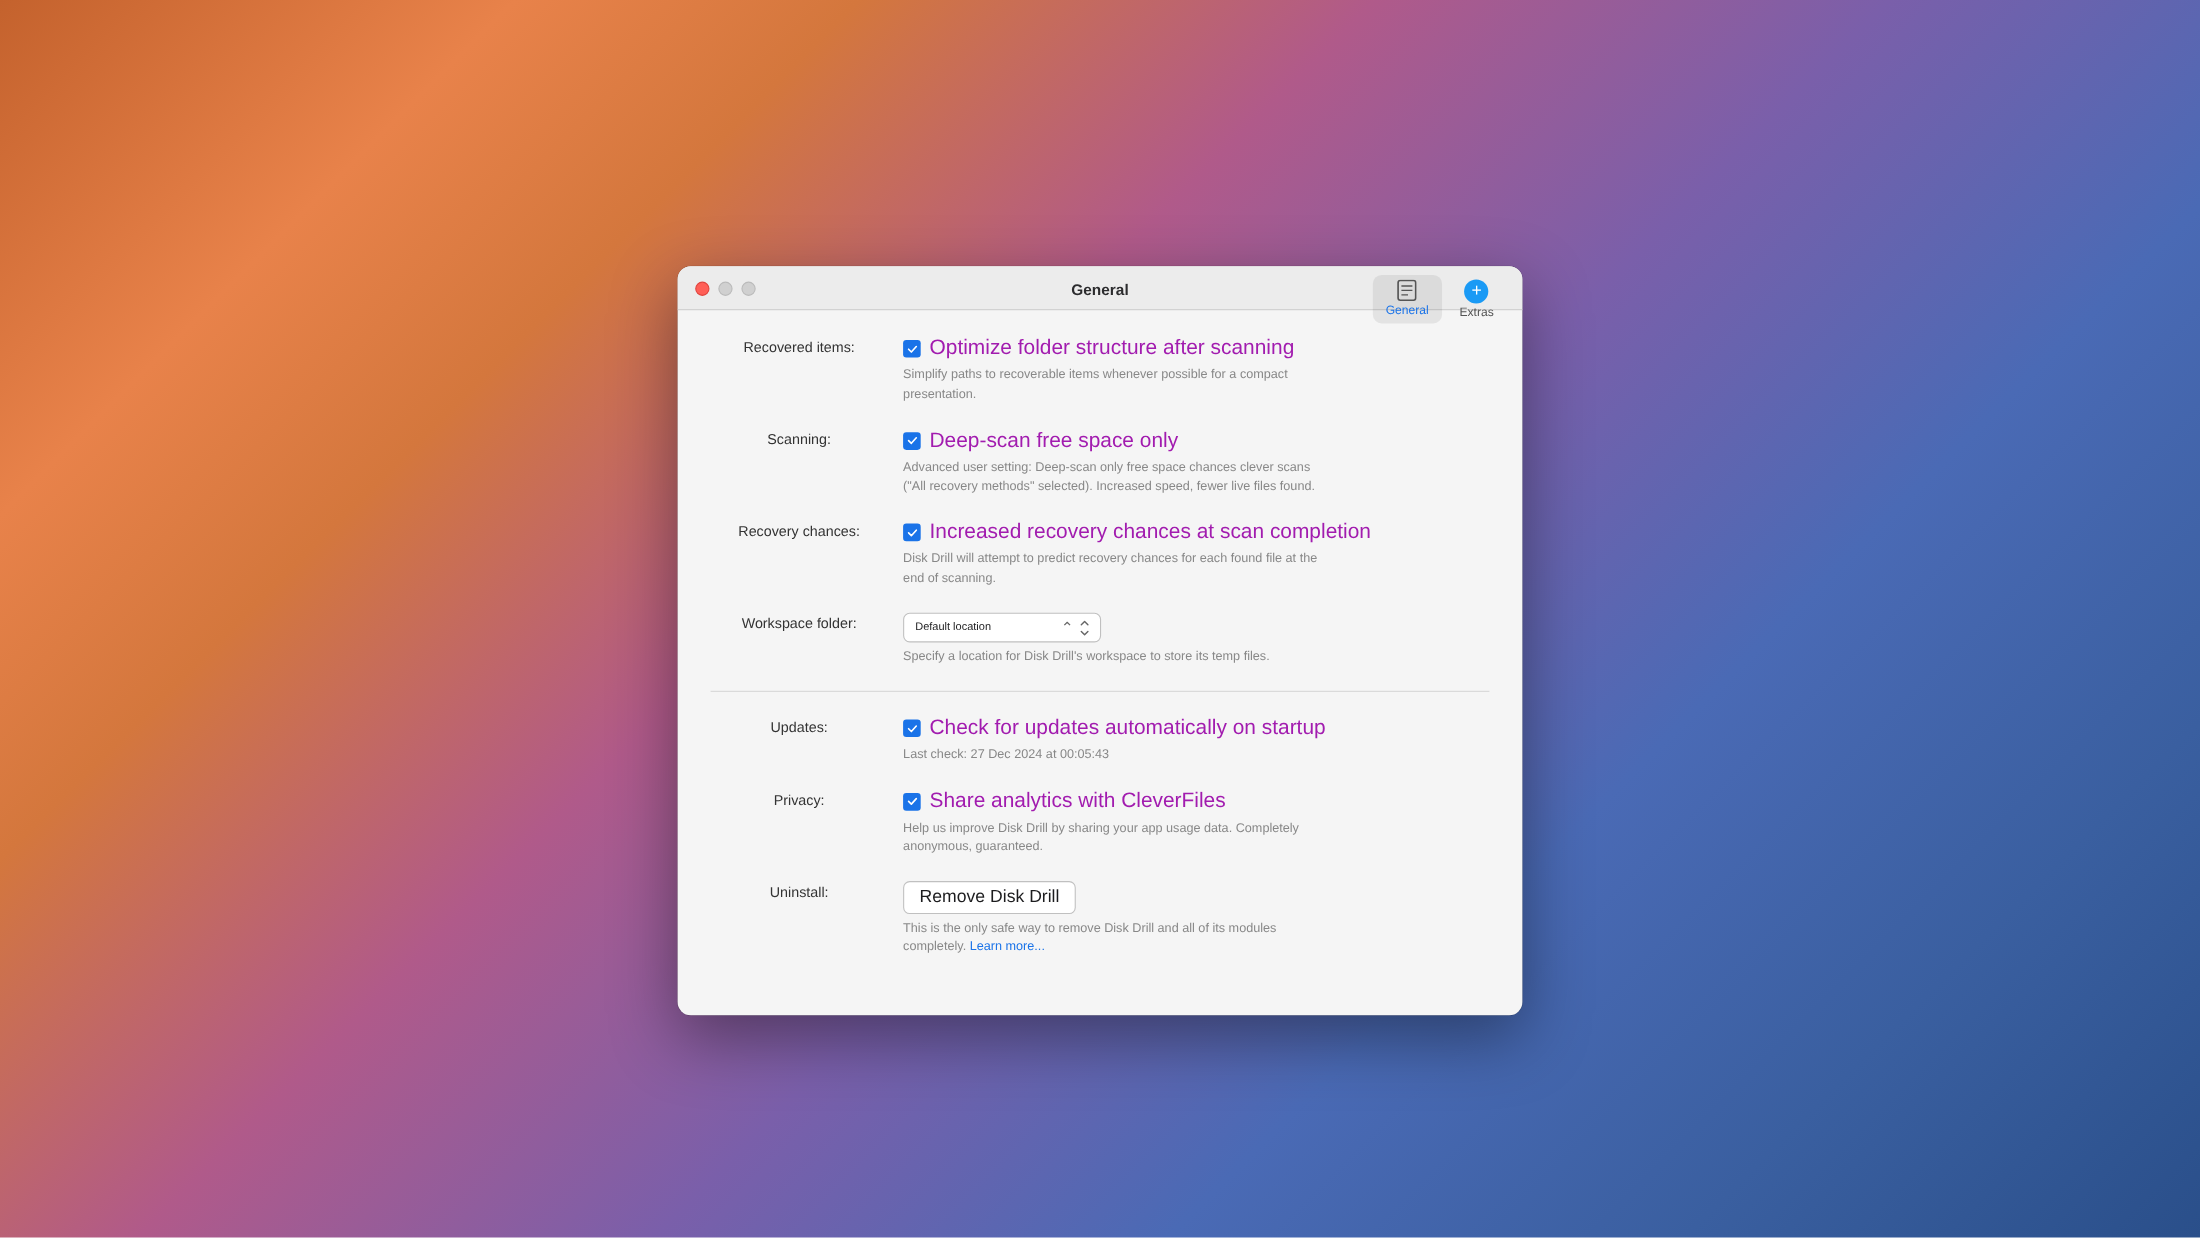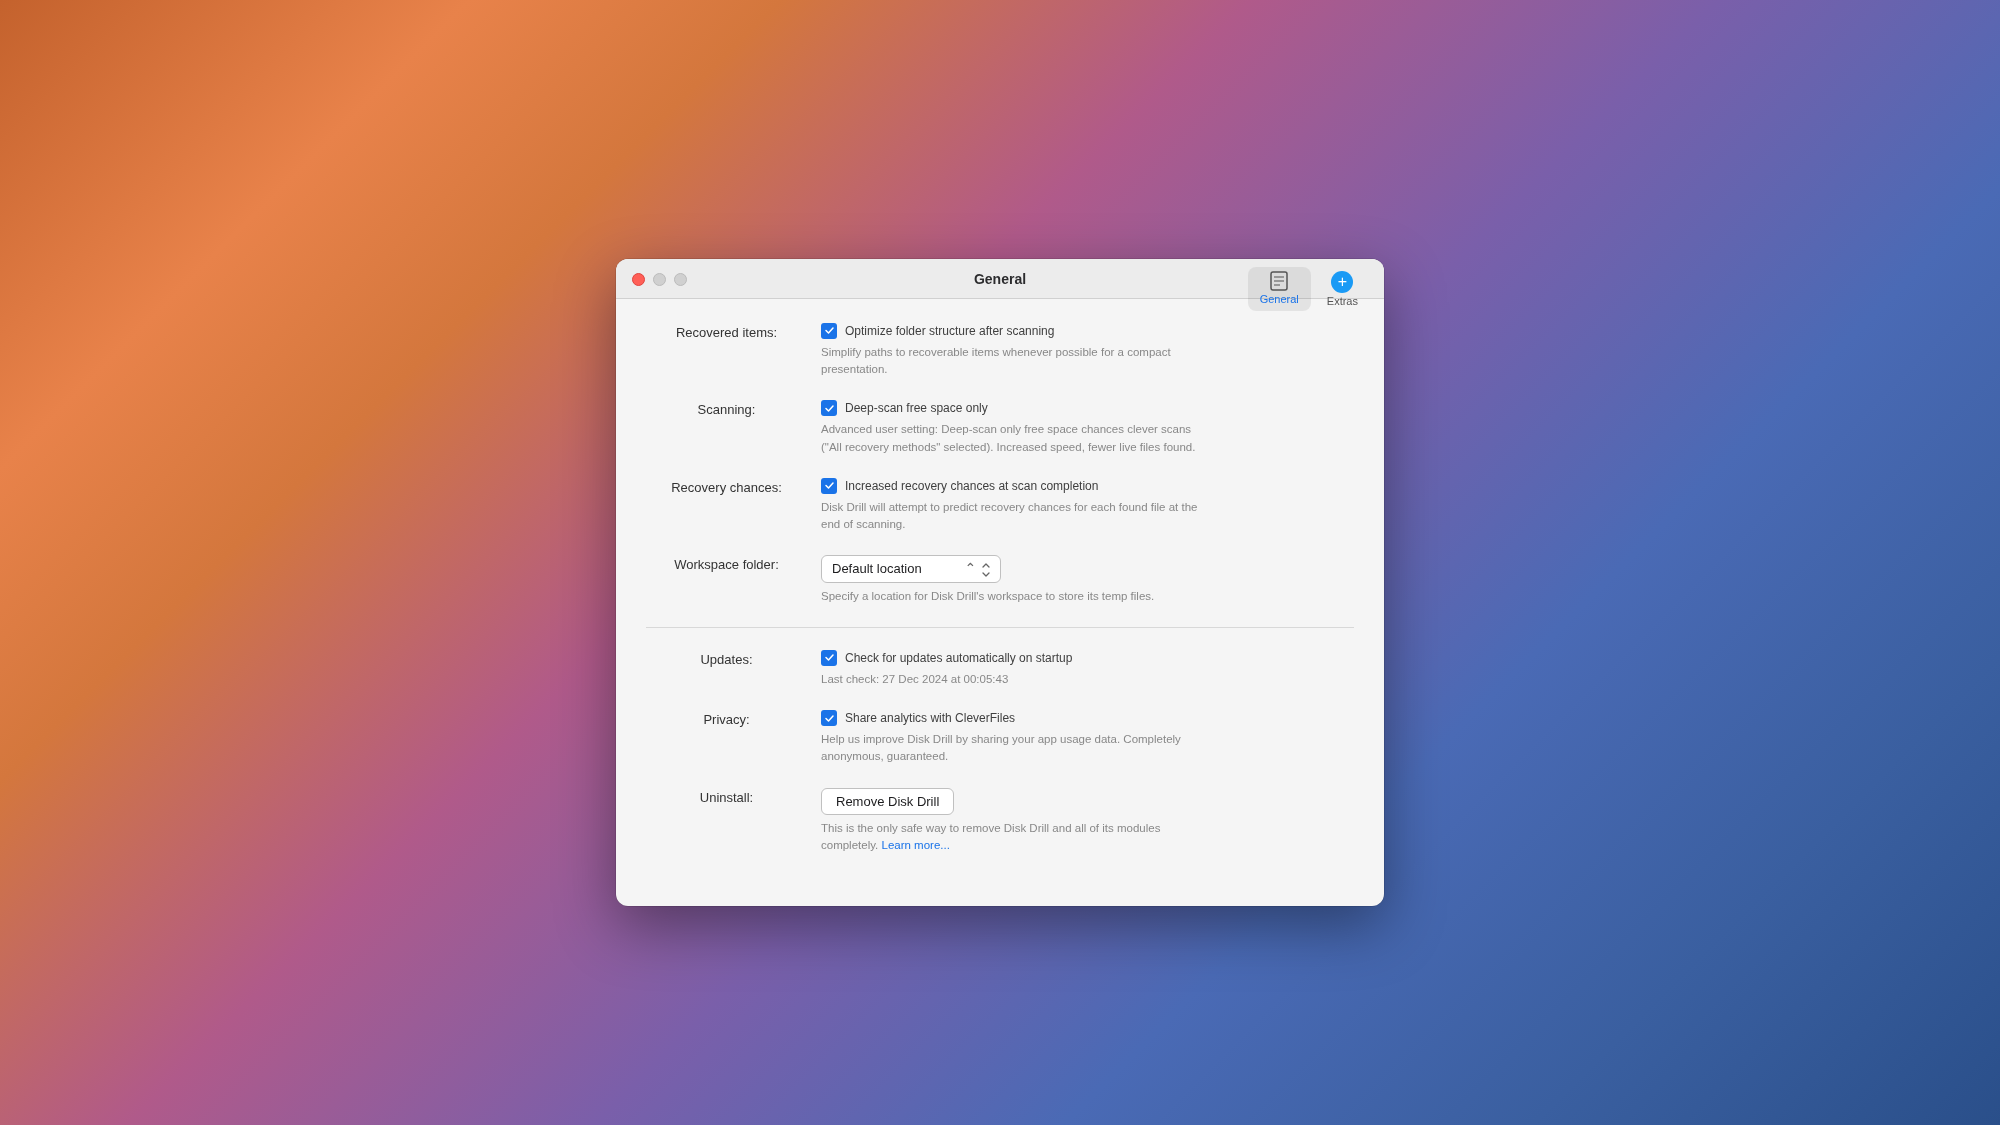--- a/index.html
+++ b/index.html
@@ -137,22 +137,22 @@
       flex: 1;
     }
 
     .setting-main {
       display: flex;
       align-items: center;
       gap: 8px;
     }
 
     .setting-title {
-      font-size: 12px;
-      color: #404040;
+      font-size: 19px;
+      color: #a21caf;
       font-weight: 400;
     }
 
     .setting-description {
       font-size: 11.5px;
       color: #888;
       margin-top: 5px;
       line-height: 1.5;
       max-width: 390px;
     }
@@ -186,36 +186,36 @@
       background: white;
       border: 1px solid #c0c0c0;
       border-radius: 6px;
       padding: 4px 8px 4px 10px;
       cursor: pointer;
       gap: 6px;
       min-width: 180px;
     }
 
     .dropdown-text {
-      font-size: 13px;
+      font-size: 10px;
       color: #1c1c1e;
       flex: 1;
     }
 
     .dropdown-arrow {
       color: #666;
       font-size: 14px;
     }
 
     .remove-button {
       background: white;
       border: 1px solid #c0c0c0;
       border-radius: 6px;
       padding: 5px 14px;
-      font-size: 13px;
+      font-size: 16px;
       color: #1c1c1e;
       cursor: pointer;
     }
 
     .learn-more {
       color: #1a73e8;
       text-decoration: none;
       font-size: 11.5px;
     }
 

